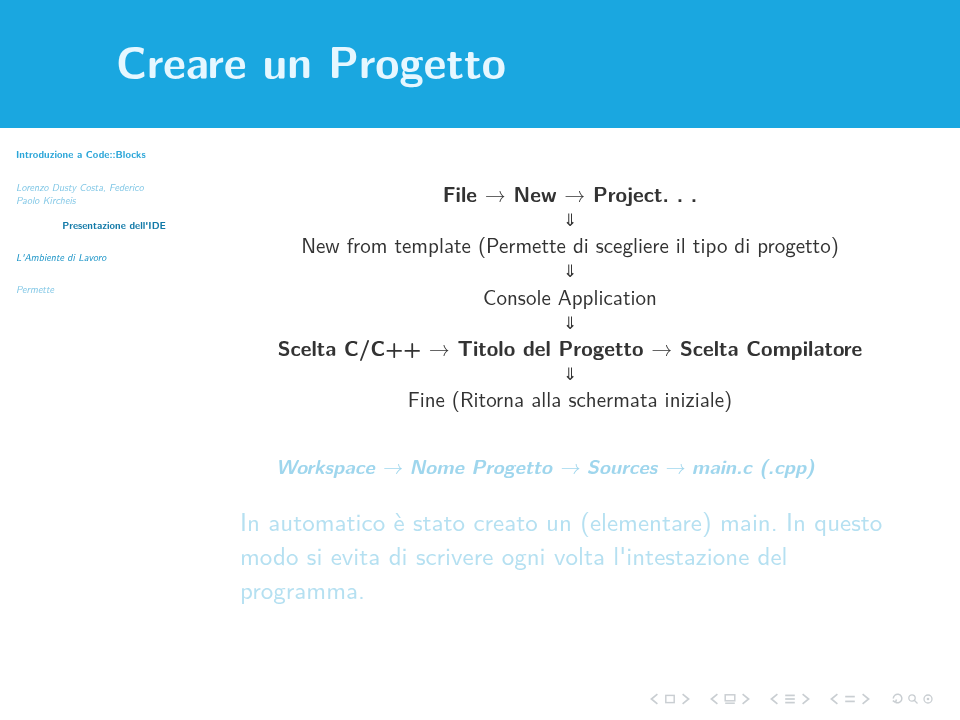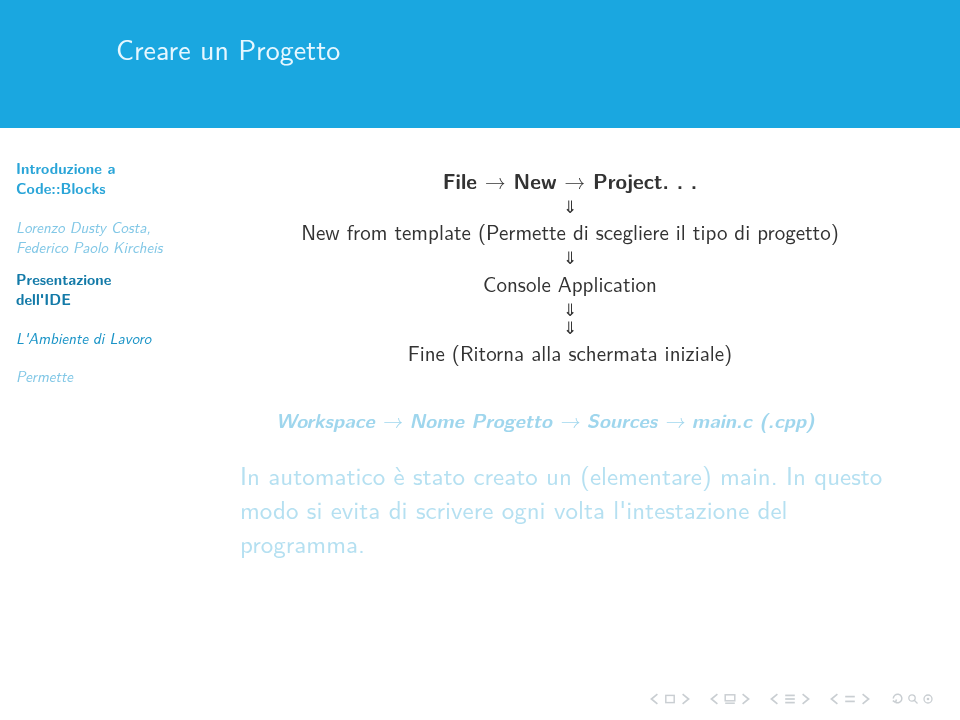--- a/index.html
+++ b/index.html
@@ -9,34 +9,34 @@
     background: #fff;
     position: relative; overflow: hidden;
     color: #333;
   }
   .header-band {
     position: absolute; left: 0; top: 0; right: 0; height: 128px;
     background: #1aa7e0;
   }
   .slide-title {
     position: absolute; left: 116px; top: 28px;
-    font-size: 28px; font-weight: 400;
+    font-size: 44px; font-weight: 700;
     color: #e6f7ff;
   }
   .sidebar {
     position: absolute; left: 16px; top: 128px; width: 150px;
-    padding-top: 18px;
-    font-size: 15px; line-height: 1.35;
+    padding-top: 8px;
+    font-size: 10px; line-height: 1.35;
   }
   .sb-section { font-weight: 700; color: #2aa5d8; margin-top: 12px; }
-  .sb-section.current { color: #137aa8; }
+  .sb-section.current { color: #137aa8; text-align: right; }
   .sb-sub { color: #81c7e6; margin-top: 18px; font-style: italic; }
   .sb-sub.current { color: #1b94c7; }
   .main {
-    position: absolute; left: 240px; top: 162px; width: 660px;
+    position: absolute; left: 240px; top: 175px; width: 660px;
   }
   .center-block { text-align: center; font-size: 21px; color: #333; }
   .center-block .line { margin: 3px 0; white-space: nowrap; }
   .arrow-down { font-size: 17px; line-height: 0.9; }
   .bold { font-weight: 700; }
   .ghost-block1 {
     margin-top: 38px;
     font-size: 21px;
     color: rgba(42,165,216,0.45);
   }
@@ -74,20 +74,23 @@
 <div class="main">
   <div class="center-block">
     <div class="line">
       <span class="bold">File </span><span>→</span><span class="bold"> New </span><span>→</span><span class="bold"> Project. . .</span>
     </div>
     <div class="line arrow-down">⇓</div>
     <div class="line">New from template (Permette di scegliere il tipo di progetto)</div>
     <div class="line arrow-down">⇓</div>
     <div class="line">Console Application</div>
     <div class="line arrow-down">⇓</div>
+    <div class="line">
+      <span class="bold">Scelta C/C++ </span><span>→</span><span class="bold"> Titolo del Progetto </span><span>→</span><span class="bold"> Scelta Compilatore</span>
+    </div>
     <div class="line arrow-down">⇓</div>
     <div class="line">Fine (Ritorna alla schermata iniziale)</div>
   </div>
 
   <div class="ghost-block1">
     <div class="g-body">
       <span class="bold">Workspace </span><span>→</span><span class="bold"> Nome Progetto </span><span>→</span><span class="bold"> Sources </span><span>→</span><span class="bold"> main.c (.cpp)</span>
     </div>
   </div>
 

